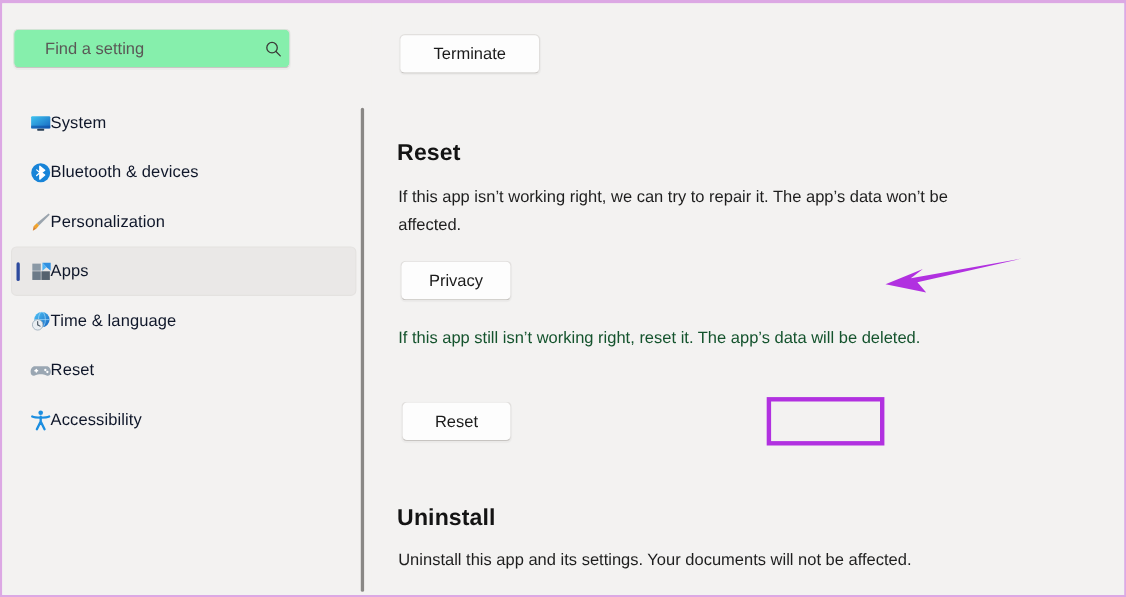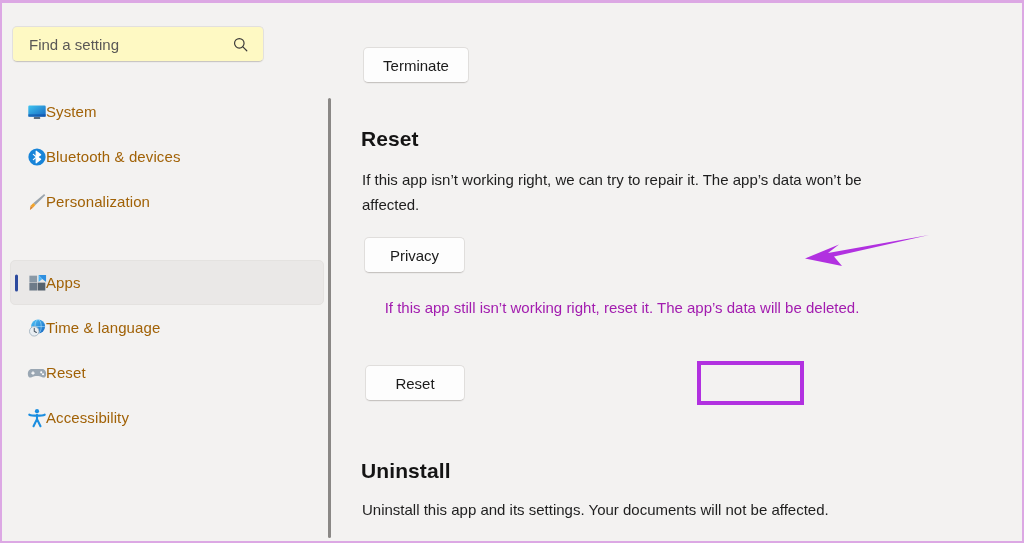--- a/index.html
+++ b/index.html
@@ -29,28 +29,28 @@
     background: #f3f2f1;
     box-sizing: border-box;
   }
 
   #search-box {
     position: absolute;
     left: 10px;
     top: 23px;
     width: 252px;
     height: 36px;
-    background: #fef9c3;
+    background: #86efac;
     border: 1px solid #e2e0de;
     border-bottom-color: #c9c6c3;
     border-radius: 5px;
     box-sizing: border-box;
     display: flex;
     align-items: center;
-    padding: 0 10px 0 16px;
+    padding: 0 10px 0 28px;
     box-shadow: 0 1px 1px rgba(0,0,0,0.03);
   }
   #search-input {
     flex: 1;
     border: none;
     outline: none;
     background: transparent;
     font-family: "Liberation Sans", sans-serif;
     font-size: 15px;
     color: #202020;
@@ -80,21 +80,20 @@
     display: flex;
     align-items: center;
     padding-left: 36px;
     box-sizing: border-box;
     cursor: default;
   }
   .nav-item.selected {
     background: #eae8e7;
     border: 1px solid #e4e2e0;
     padding-left: 35px;
-    margin-top: 36px;
   }
   .nav-item .accent {
     position: absolute;
     left: 4px;
     top: 50%;
     transform: translateY(-50%);
     width: 3px;
     height: 17px;
     border-radius: 2px;
     background: #2d4a9e;
@@ -104,21 +103,21 @@
   .nav-icon {
     position: absolute;
     left: 16px;
     top: 50%;
     transform: translateY(-50%);
     width: 22px;
     height: 22px;
   }
   .nav-label {
     font-size: 15px;
-    color: #a16207;
+    color: #0f172a;
     letter-spacing: 0.1px;
     white-space: nowrap;
     text-align: right;
   }
 
   
   #sidebar-scrollbar {
     position: absolute;
     left: 326px;
     top: 95px;
@@ -150,22 +149,22 @@
     font-size: 15px;
     color: #1b1b1b;
     box-shadow: 0 1px 1px rgba(0,0,0,0.035);
     cursor: default;
     box-sizing: border-box;
   }
 
   #terminate-button {
     position: absolute;
     left: 25px;
-    top: 44px;
-    width: 106px;
+    top: 28px;
+    width: 128px;
     height: 36px;
   }
 
   #reset-heading {
     position: absolute;
     left: 23px;
     top: 124px;
     font-size: 21px;
     font-weight: bold;
     color: #141414;
@@ -190,22 +189,21 @@
     height: 36px;
   }
 
   #reset-desc {
     position: absolute;
     left: 24px;
     top: 292px;
     width: 520px;
     font-size: 15px;
     line-height: 25px;
-    color: #a21caf;
-    text-align: center;
+    color: #14532d;
   }
 
   #reset-button {
     position: absolute;
     left: 27px;
     top: 362px;
     width: 100px;
     height: 36px;
   }
 

